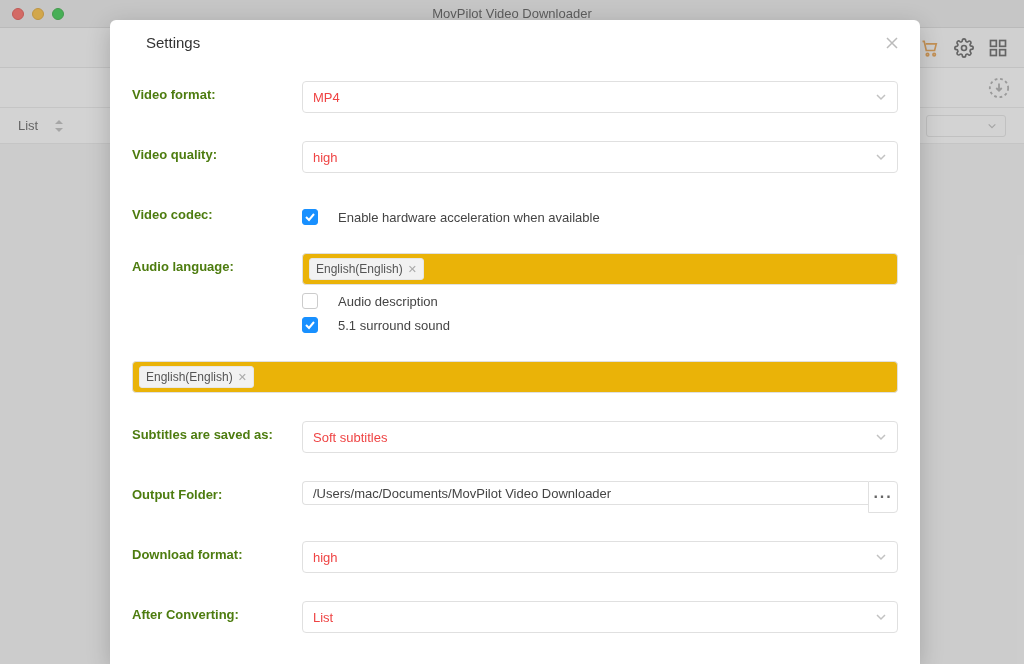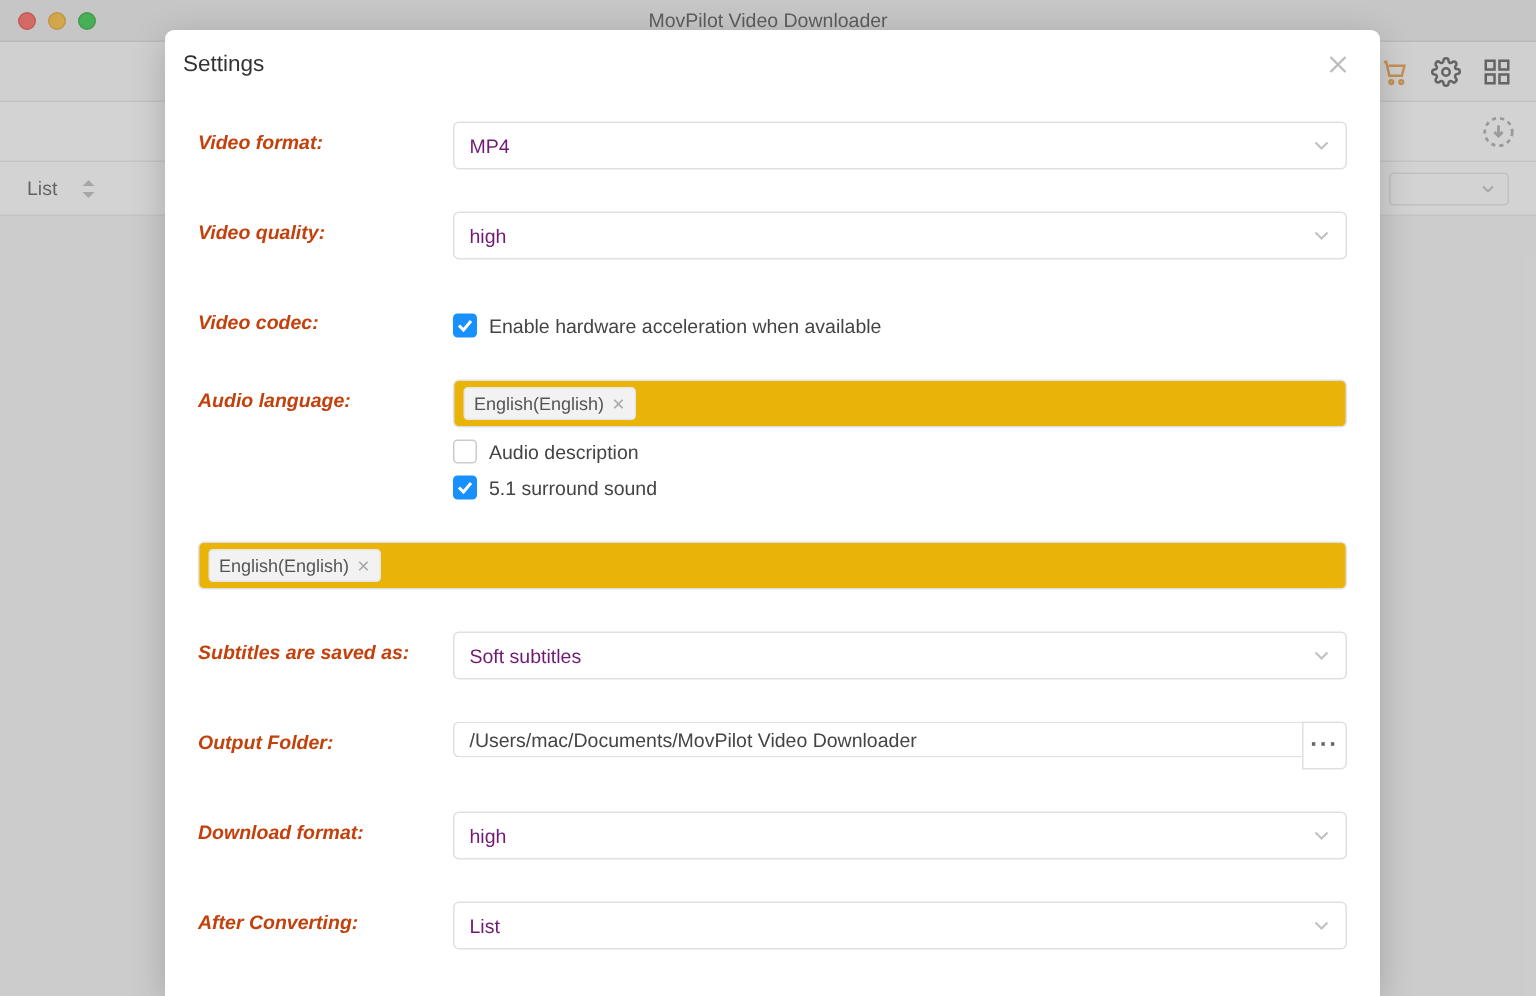--- a/index.html
+++ b/index.html
@@ -113,21 +113,21 @@
     width: 810px;
     bottom: 0;
     background:#fff;
     border-radius: 6px 6px 0 0;
     box-shadow: 0 6px 24px rgba(0,0,0,0.2);
     overflow: hidden;
     display:flex;
     flex-direction:column;
   }
   .modal-header {
-    padding: 14px 20px 8px 12px;
+    padding: 14px 20px 8px 36px;
     display:flex;
     align-items:center;
   }
   .modal-title { font-size:15px; color:#333; }
   .modal-close {
     margin-left:auto;
     color:#bbb;
     width:16px;
     height:16px;
     cursor:pointer;
@@ -138,38 +138,37 @@
     padding: 8px 22px 0 22px;
   }
   .form-row {
     display:flex;
     align-items:flex-start;
     padding: 14px 0;
   }
   .form-label {
     width: 170px;
     font-size:13px;
-    color:#c2410c;
+    color:#4d7c0f;
     font-weight:600;
     padding-top:6px;
-    font-style:italic;
   }
   .form-control {
     flex:1;
   }
   .select-box {
     width:100%;
     height:32px;
     border:1px solid #e0e0e0;
     border-radius:4px;
     display:flex;
     align-items:center;
     padding: 0 10px;
     font-size:13px;
-    color:#701a75;
+    color:#ef4444;
     background:#fff;
     position:relative;
   }
   .select-box .chev {
     margin-left:auto;
     color:#c2c2c2;
     width:12px;
     height:12px;
   }
   .tag-box {
@@ -189,21 +188,21 @@
     border-radius:3px;
     font-size:12px;
     color:#555;
     padding: 3px 6px;
     display:flex;
     align-items:center;
     gap:5px;
   }
   .tag .x { color:#aaa; font-size:11px; cursor:pointer; }
 
-  .checkbox-line { display:flex; align-items:center; gap:8px; margin-top:8px; font-size:13px; color:#444;}
+  .checkbox-line { display:flex; align-items:center; gap:20px; margin-top:8px; font-size:13px; color:#444;}
   .cb { width:16px; height:16px; border:1px solid #ccc; border-radius:3px; display:flex; align-items:center; justify-content:center;}
   .cb.checked { background:#1890ff; border-color:#1890ff; }
   .cb.checked svg { color:#fff; width:10px; height:10px;}
 
   .path-row { display:flex; gap:0; }
   .path-input {
     flex:1;
     height:24px;
     border:1px solid #e0e0e0;
     border-right:none;

